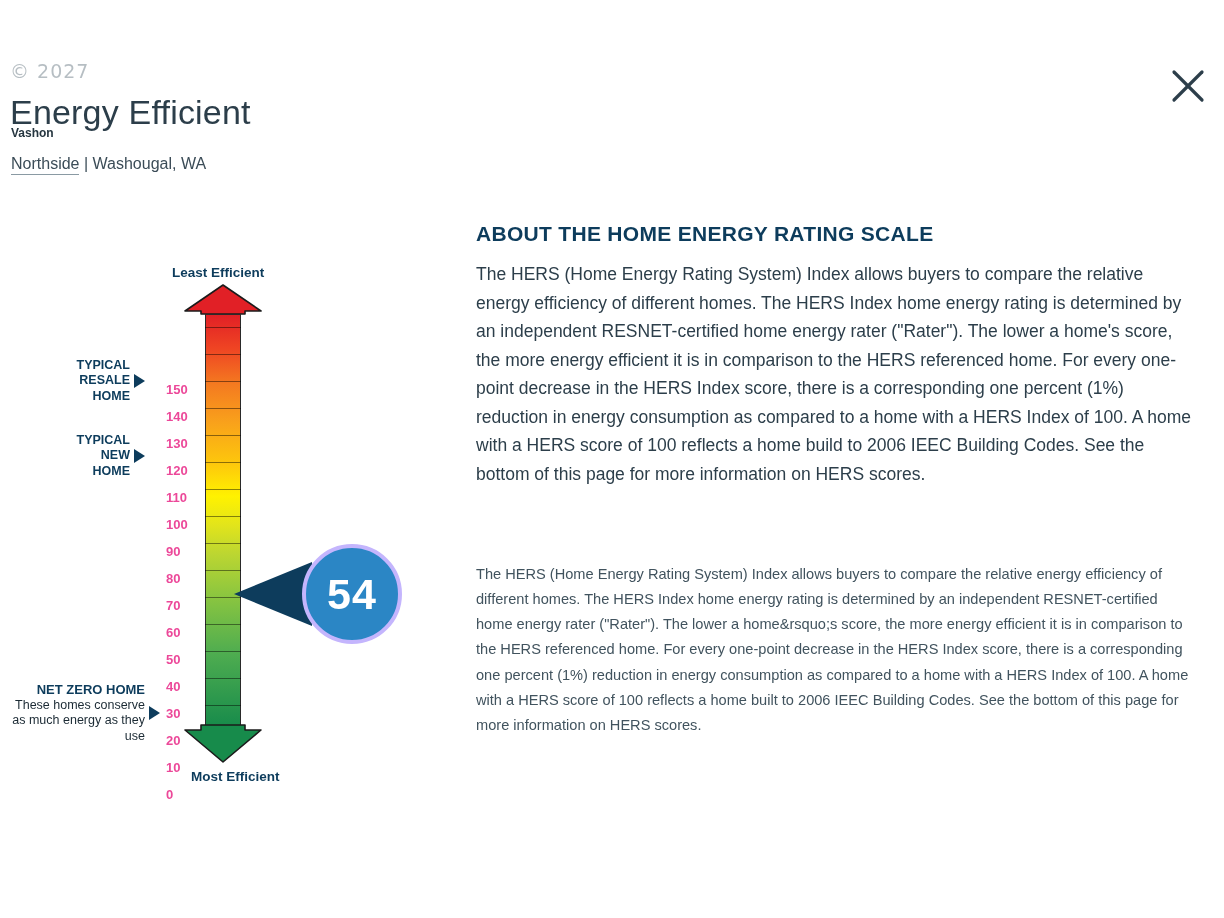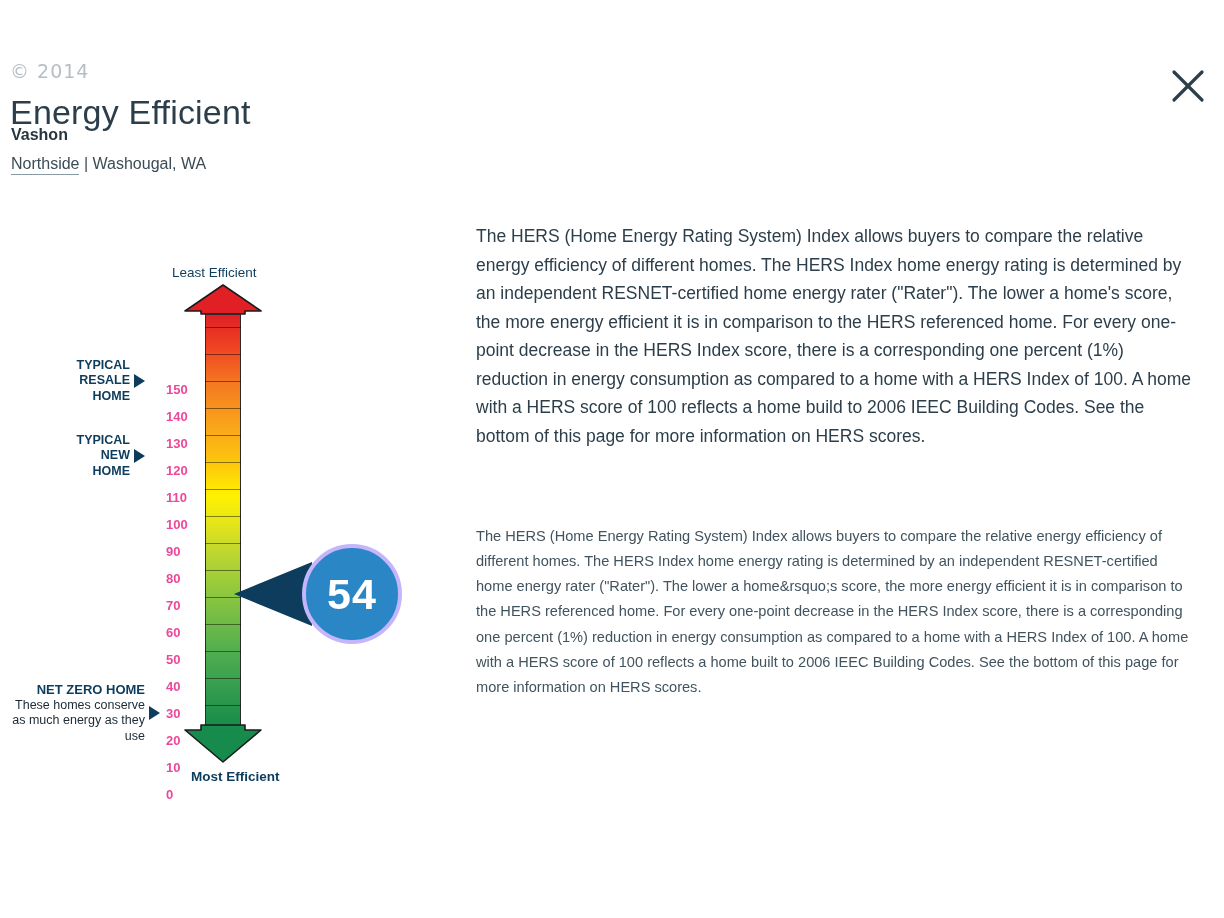--- a/index.html
+++ b/index.html
@@ -33,21 +33,21 @@
     top: 70px;
     font-size: 34px;
     font-weight: 400;
     color: #2c3e4a;
     letter-spacing: .2px;
   }
   .subject-name {
     position: absolute;
     left: 11px;
     top: 126px;
-    font-size: 16px;
+    font-size: 12px;
     font-weight: bold;
     color: #263640;
   }
   .subject-loc {
     position: absolute;
     left: 11px;
     top: 155px;
     font-size: 16px;
     color: #3b4c57;
   }
@@ -71,21 +71,21 @@
     left: 0;
     top: 250px;
     width: 460px;
     height: 560px;
   }
   .scale-label-top {
     position: absolute;
     left: 172px;
     top: 15px;
     font-size: 13.5px;
-    font-weight: normal;
+    font-weight: bold;
     color: #0d3c5c;
   }
   .scale-label-bottom {
     position: absolute;
     left: 171px;
     top: 519px;
     font-size: 13.5px;
     font-weight: bold;
     color: #0d3c5c;
     margin-left: 20px;
@@ -244,21 +244,21 @@
   .about-body-2 {
     font-size: 14.6px;
     line-height: 1.72;
     color: #41535e;
     margin: 74px 0 0 0;
   }
 </style>
 </head>
 <body>
 
-<div class="watermark">© 2014</div>
+<div class="watermark">© 2027</div>
 <h1 class="page-title">Energy Efficient</h1>
 <div class="subject-name">Vashon</div>
 <div class="subject-loc">
   <span class="underline-part">Northside</span><span> | Washougal, WA</span>
 </div>
 
 <div class="close-btn">
   <svg width="44" height="44" viewBox="0 0 44 44" aria-hidden="true">
     <line x1="8" y1="8" x2="36" y2="36" stroke="#2c3e4a" stroke-width="3.2" stroke-linecap="round"></line>
     <line x1="36" y1="8" x2="8" y2="36" stroke="#2c3e4a" stroke-width="3.2" stroke-linecap="round"></line>
@@ -345,15 +345,16 @@
   <div class="arrow-bottom">
     <svg width="80" height="42" viewBox="0 0 80 42">
       <polygon points="18,1 62,1 62,6 78,6 40,38 2,6 18,6" fill="#178b4b" stroke="#1b1b1b" stroke-width="1.6" stroke-linejoin="round"></polygon>
     </svg>
   </div>
 
   <div class="scale-label-bottom">Most Efficient</div>
 </div>
 
 <div class="right-col">
+  <h2 class="about-heading">ABOUT THE HOME ENERGY RATING SCALE</h2>
   <p class="about-body">The HERS (Home Energy Rating System) Index allows buyers to compare the relative energy efficiency of different homes. The HERS Index home energy rating is determined by an independent RESNET-certified home energy rater ("Rater"). The lower a home's score, the more energy efficient it is in comparison to the HERS referenced home. For every one-point decrease in the HERS Index score, there is a corresponding one percent (1%) reduction in energy consumption as compared to a home with a HERS Index of 100. A home with a HERS score of 100 reflects a home build to 2006 IEEC Building Codes. See the bottom of this page for more information on HERS scores.</p>
   <p class="about-body-2">The HERS (Home Energy Rating System) Index allows buyers to compare the relative energy efficiency of different homes. The HERS Index home energy rating is determined by an independent RESNET-certified home energy rater ("Rater"). The lower a home&amp;rsquo;s score, the more energy efficient it is in comparison to the HERS referenced home. For every one-point decrease in the HERS Index score, there is a corresponding one percent (1%) reduction in energy consumption as compared to a home with a HERS Index of 100. A home with a HERS score of 100 reflects a home built to 2006 IEEC Building Codes. See the bottom of this page for more information on HERS scores.</p>
 </div>
 
 </body></html>

